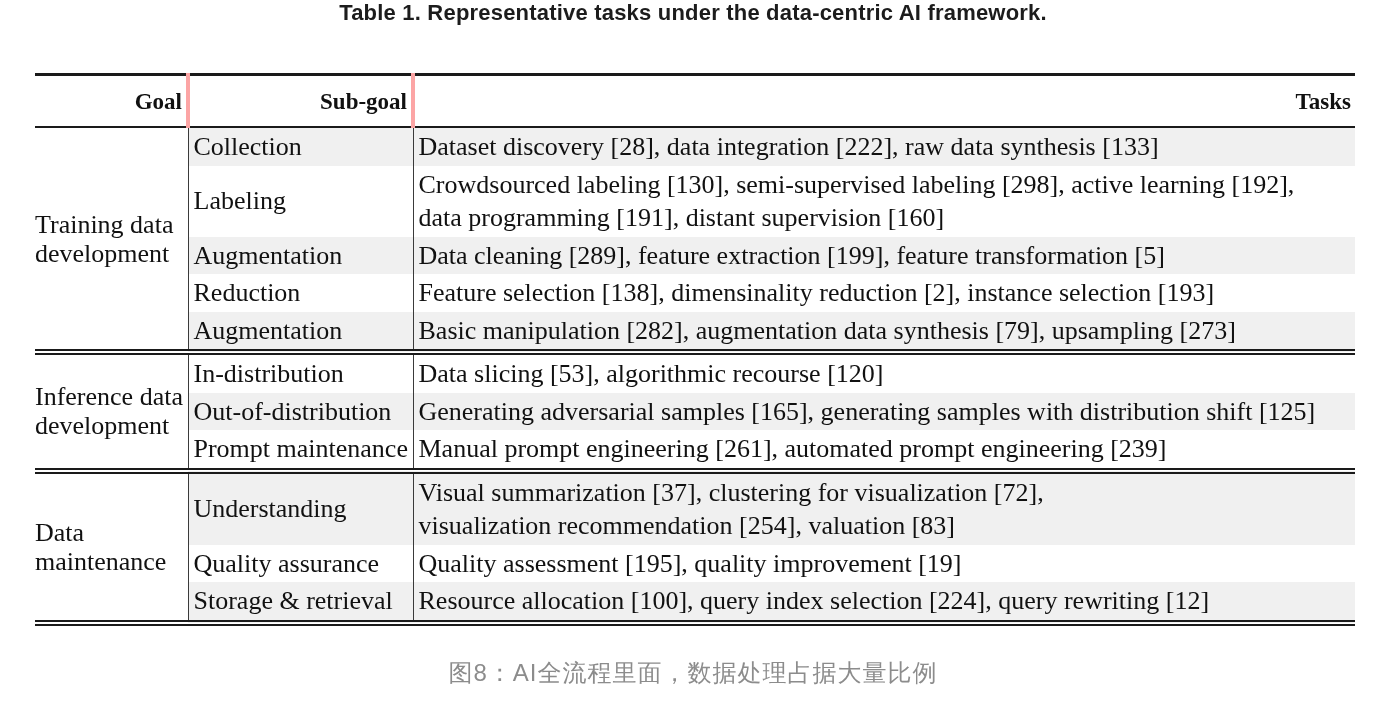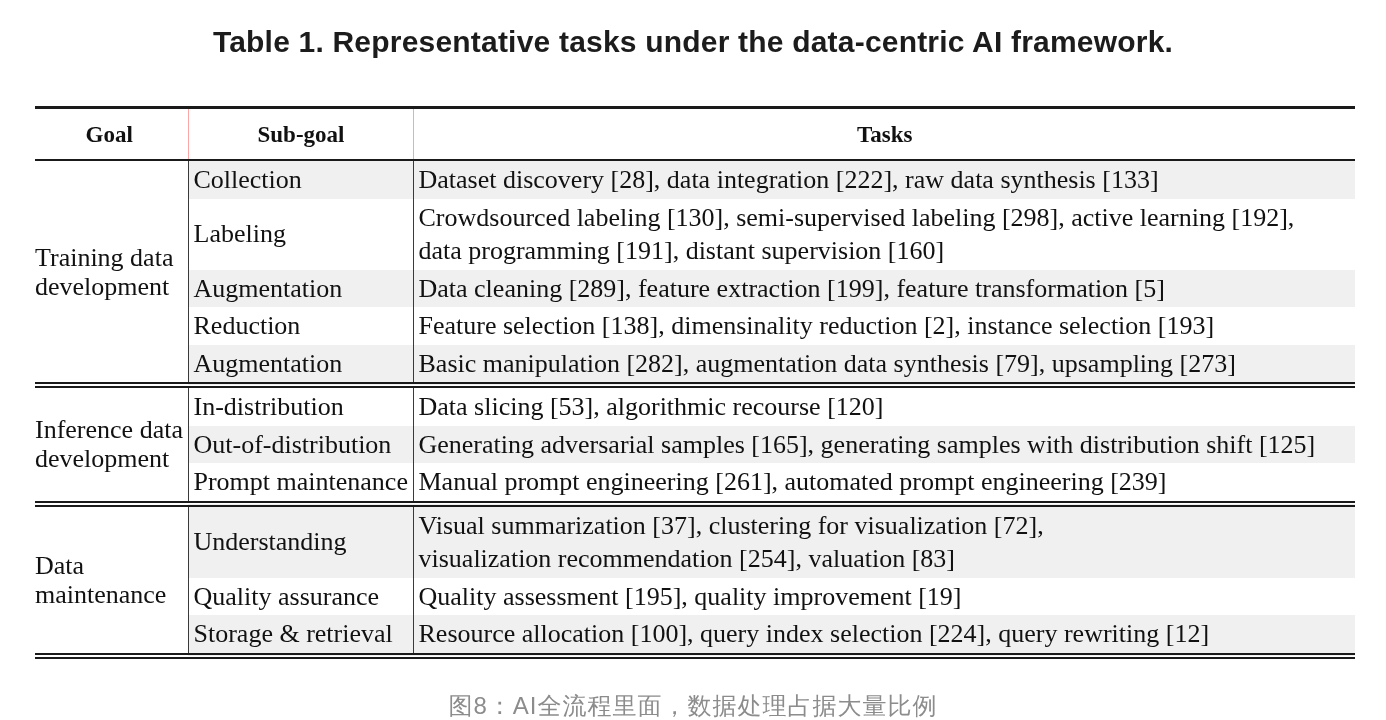--- a/index.html
+++ b/index.html
@@ -7,48 +7,48 @@
   .page {
     position: relative;
     width: 1386px;
     height: 720px;
     background: #ffffff;
     overflow: hidden;
     font-family: "Liberation Serif", serif;
     color: #141414;
   }
   .table-title {
-    padding-top: 25px;
+    padding-top: 0;
     text-align: center;
     font-family: "Liberation Sans", sans-serif;
-    font-size: 30px;
+    font-size: 22px;
     font-weight: 600;
     color: #1c1c1c;
     letter-spacing: 0.2px;
   }
   table.data-table {
     margin: 47px 31px 0 35px;
     width: 1320px;
     border-collapse: collapse;
     table-layout: fixed;
     border-top: 3px solid var(--rule);
     border-bottom: 6px double var(--rule);
   }
   col.c-goal { width: 153px; }
   col.c-sub  { width: 225px; }
   thead th {
     font-family: "Liberation Serif", serif;
     font-size: 23px;
     font-weight: bold;
-    text-align: center;
+    text-align: right;
     padding: 13px 4px 11px 0;
     border-bottom: 2px solid var(--rule);
     color: #111111;
   }
-  thead th.h-sub, thead th.h-task { padding-left: 5px; border-left: 1px solid #fca5a5; }
+  thead th.h-sub, thead th.h-task { padding-left: 5px; border-left: 4px solid #fca5a5; }
   tbody.section { border-top: 6px double var(--rule); }
   tbody.section:first-of-type { border-top: none; }
   td {
     font-size: 26px;
     line-height: 33.5px;
     vertical-align: middle;
     padding: 1px 4px 1px 0;
     color: #111111;
   }
   td.goal {

